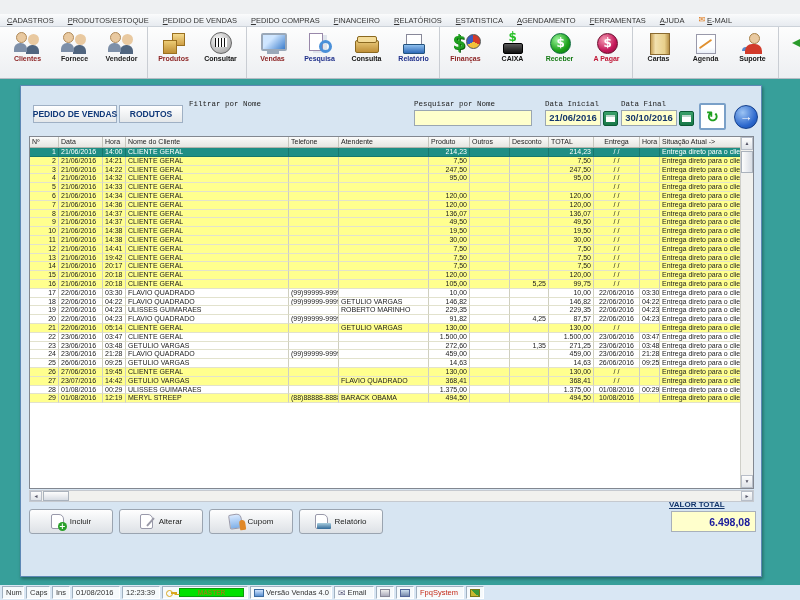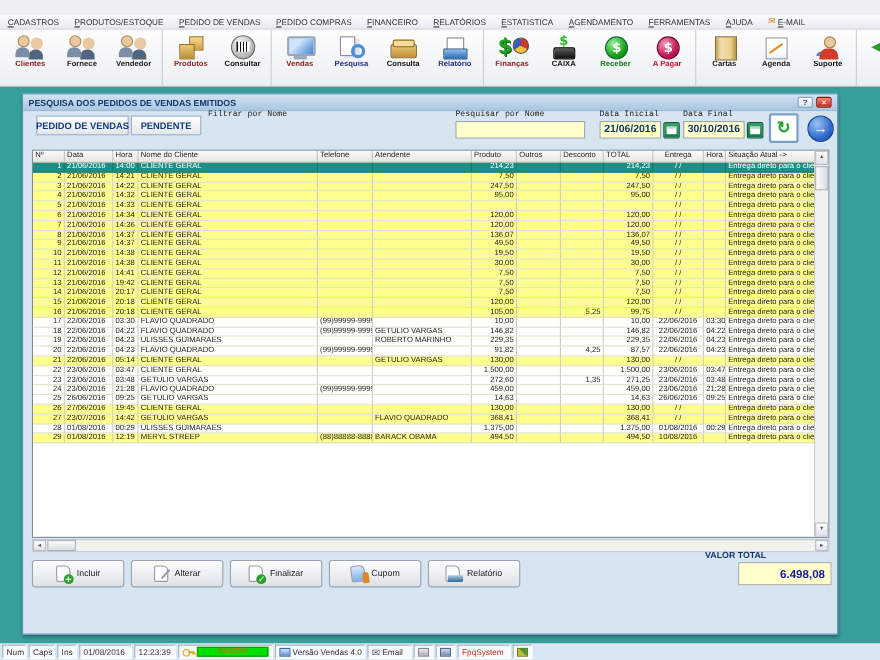--- a/index.html
+++ b/index.html
@@ -168,21 +168,21 @@
     border-radius:50%;text-align:center;right:-4px;bottom:-3px;color:#fff;}
   .bic-add:after{content:"+";background:#2aa02a;}
   .bic-edit:after{content:"";width:11px;height:2px;border-radius:1px;background:#9a9aa8;
     transform:rotate(-48deg);right:-4px;bottom:5px;}
   .bic-cancel:after{content:"×";background:#cc2222;line-height:8px;}
   .bic-check:after{content:"✓";background:#2aa02a;}
   .bic-jato{background:linear-gradient(#d7e8ff,#7fb0e8);transform:rotate(-8deg);}
   .bic-jato:after{content:"";width:6px;height:10px;border-radius:3px 3px 1px 1px;background:#e08828;}
   .bic-rel:after{content:"";width:14px;height:6px;border-radius:1px;
     background:linear-gradient(#a8ccdd,#336a99);right:-4px;bottom:-1px;}
-  .vt-label{position:absolute;left:620px;top:414px;font-size:8px;font-weight:bold;color:#14366b;}
+  .vt-label{position:absolute;left:648px;top:414px;font-size:8px;font-weight:bold;color:#14366b;text-decoration:underline;}
   .vt-field{position:absolute;left:650px;top:425px;width:85px;height:21px;background:#ffffcc;
     border:1px solid #a8b0ba;color:#1a1a9c;font-weight:bold;font-size:10.5px;text-align:right;
     line-height:20px;padding-right:5px;}
 
   
   .statusbar{position:absolute;left:0;top:585px;width:800px;height:15px;background:#d9e7f4;
     display:flex;align-items:center;padding:0 2px;gap:2px;font-size:7.5px;color:#333;}
   .seg{height:13px;background:#f6fafc;border:1px solid;border-color:#9fb0c0 #ffffff #ffffff #9fb0c0;
     display:flex;align-items:center;padding:0 3px;white-space:nowrap;overflow:hidden;gap:2px;}
   .master-box{flex:1;height:9px;background:#00e100;border:1px solid #0a9a0a;color:#8a8a10;
@@ -323,28 +323,23 @@
         <div class="titem">
           <div class="ic ic-exit"></div>
           <div class="tlabel" style="color: rgb(34, 34, 34);"></div>
         </div>
       </div>
     </div>
 
   <div class="mdi">
     <div class="panel">
 
-      <div class="ptitle">
-        <span class="ptitle-text">PESQUISA DOS PEDIDOS DE VENDAS EMITIDOS</span>
-        <span class="pbtn help">?</span>
-        <span class="pbtn close">×</span>
-      </div>
 
       <div class="tabbtn" style="left:12px;top:19px;width:84px;">PEDIDO DE VENDAS</div>
-      <div class="tabbtn" style="left:98px;top:19px;width:64px;">PENDENTE</div>
+      <div class="tabbtn" style="left:98px;top:19px;width:64px;">RODUTOS</div>
 
       <span class="flabel" style="left:168px;top:14px;">Filtrar por Nome</span>
 
       <span class="flabel" style="left:393px;top:14px;">Pesquisar por Nome</span>
       <input class="yfield search-input" style="position: absolute;" value="">
 
       <span class="flabel" style="left:524px;top:14px;">Data Inicial</span>
       <div class="yfield datefield" style="left:524px;top:24px;width:56px;">21/06/2016</div>
       <div class="calbtn" style="left:582px;"></div>
 
@@ -824,24 +819,20 @@
       <div class="fbtns" id="fbtns">
           <div class="fbtn">
             <span class="bic bic-add"></span>
             <span>Incluir</span>
           </div>
           <div class="fbtn">
             <span class="bic bic-edit"></span>
             <span>Alterar</span>
           </div>
           <div class="fbtn">
-            <span class="bic bic-check"></span>
-            <span>Finalizar</span>
-          </div>
-          <div class="fbtn">
             <span class="bic bic-jato"></span>
             <span>Cupom</span>
           </div>
           <div class="fbtn">
             <span class="bic bic-rel"></span>
             <span>Relatório</span>
           </div>
         </div>
 
       <span class="vt-label">VALOR TOTAL</span>

